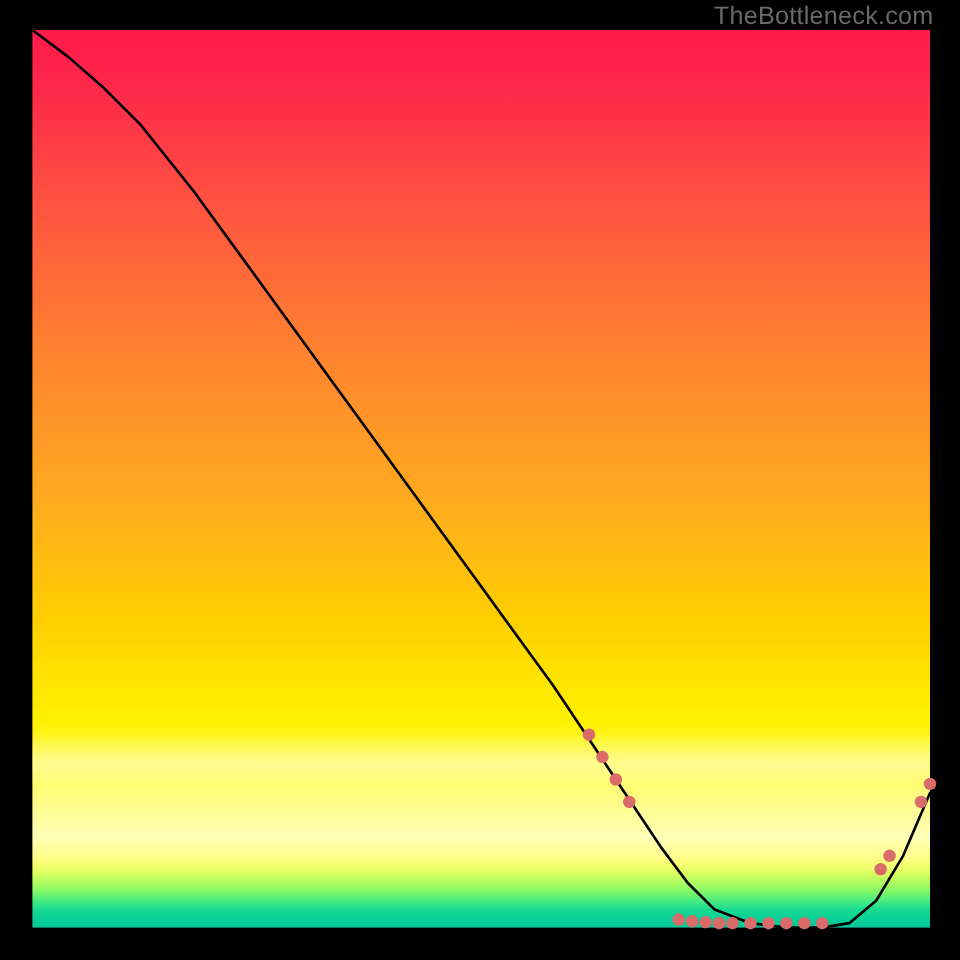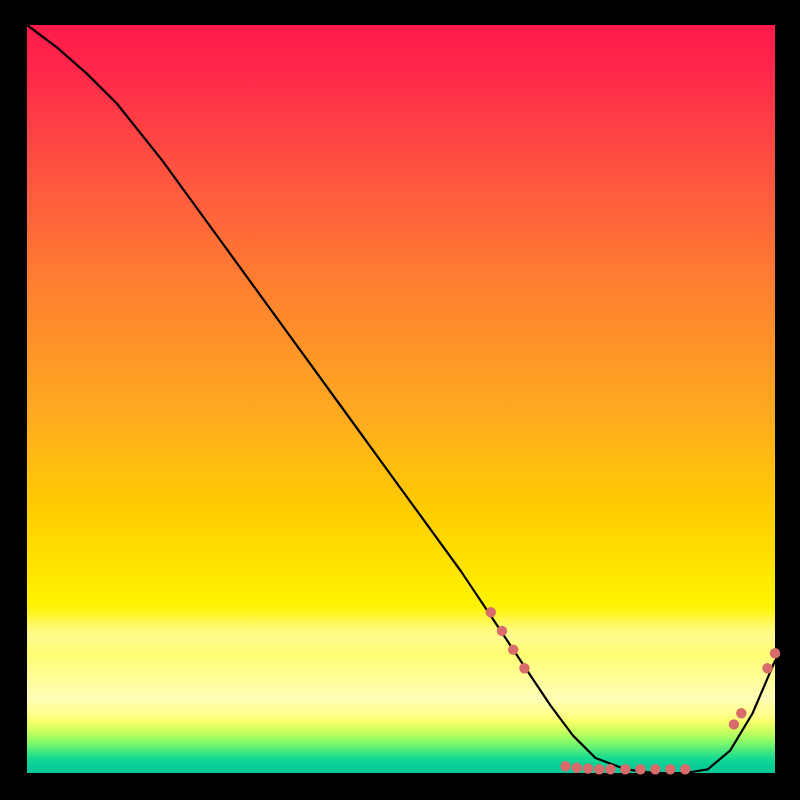--- a/index.html
+++ b/index.html
@@ -93,20 +93,21 @@
   .pt {
     fill: #d96b6b;
     stroke: none;
   }
 </style>
 </head>
 <body>
 
 <div class="stage">
 
+  <div class="watermark">TheBottleneck.com</div>
 
   <div class="panel"></div>
   <div class="pale-band"></div>
 
   <svg class="plot" viewBox="0 0 748 748">
     <path id="curve-path" class="curve" d="M0.0 0.0 L29.9 22.4 L59.8 48.6 L89.8 78.5 L134.6 134.6 L194.5 216.9 L254.3 299.2 L314.2 381.5 L374.0 463.8 L433.8 546.0 L463.8 590.9 L493.7 635.8 L523.6 680.7 L546.0 710.6 L568.5 733.0 L598.4 744.3 L628.3 748.0 L658.2 748.0 L680.7 744.3 L703.1 725.6 L725.6 688.2 L748.0 635.8"></path>
     <g id="points-group">
         <circle cx="463.8" cy="587.2" r="5.2" class="pt"></circle>
         <circle cx="475.0" cy="605.9" r="5.2" class="pt"></circle>
         <circle cx="486.2" cy="624.6" r="5.2" class="pt"></circle>

